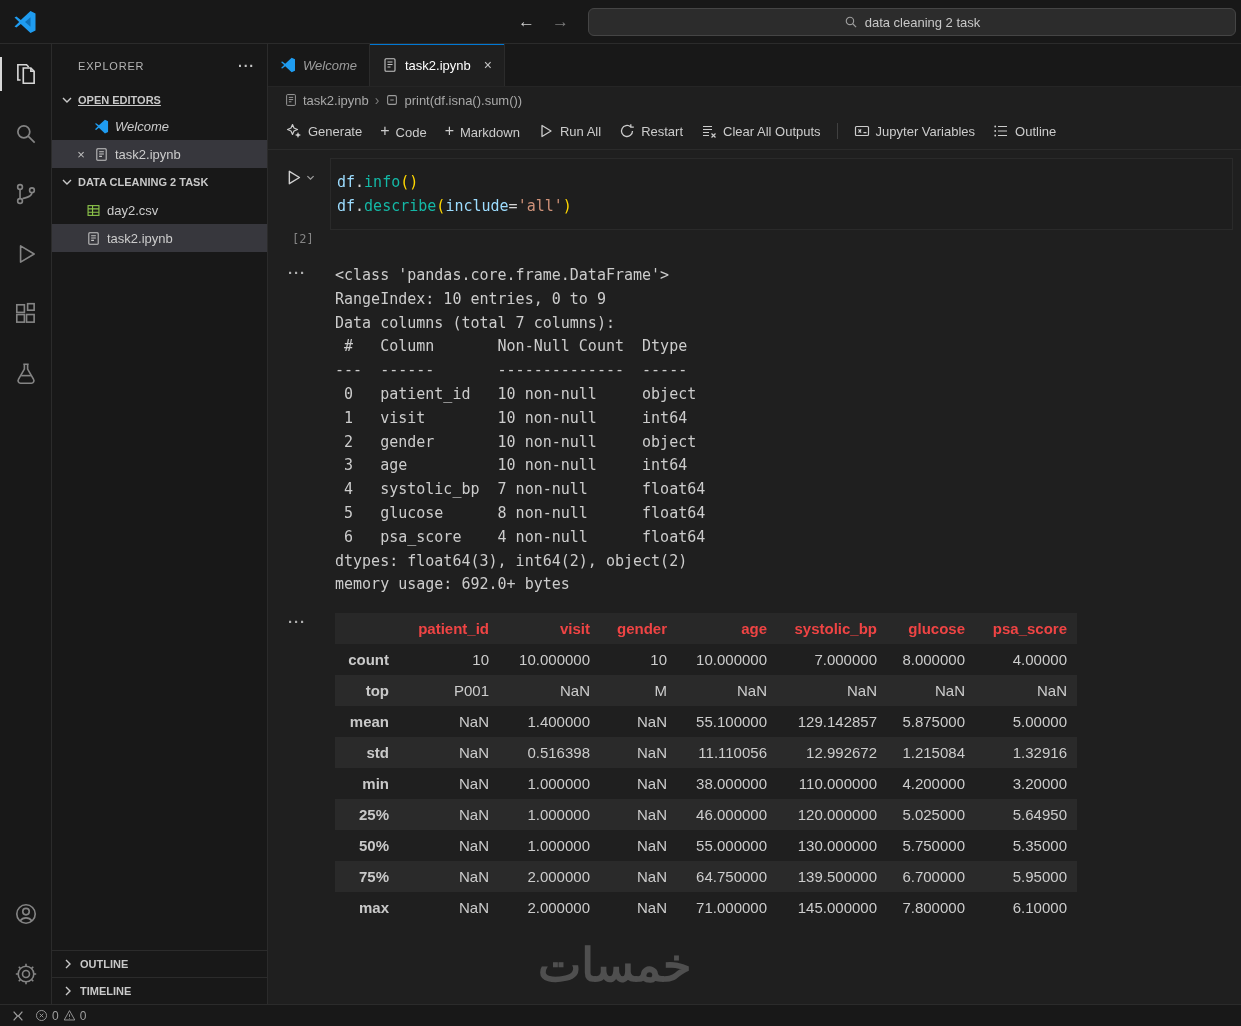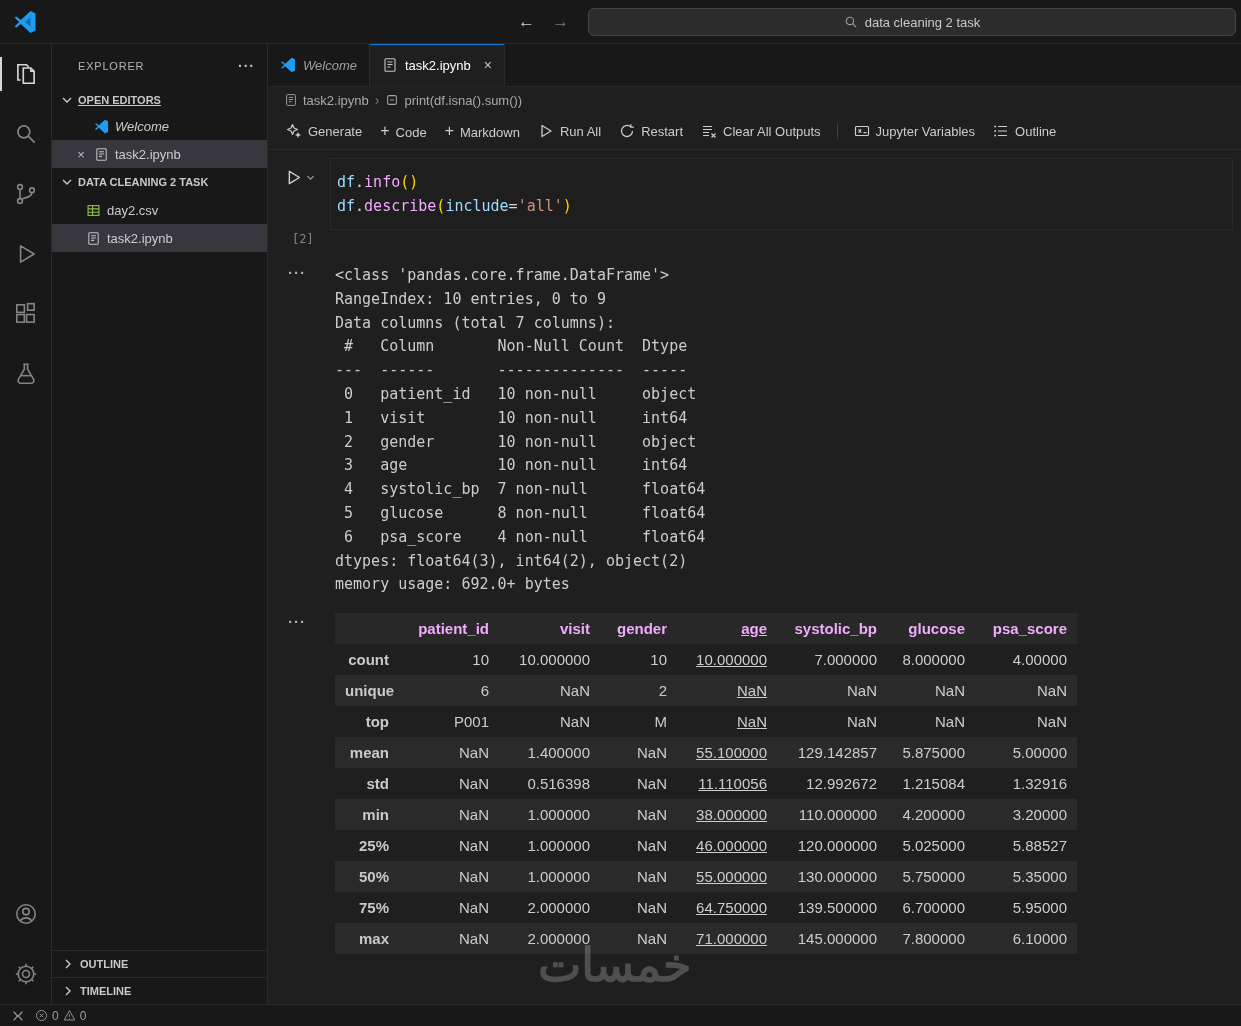--- a/index.html
+++ b/index.html
@@ -55,40 +55,40 @@
   .tb-item { display:flex; align-items:flex-end; gap:6px; padding:4px 8px; color:#cccccc; cursor:pointer; background:none; border:none; font-size:13px; border-radius:4px; }
   .tb-sep { width:1px; height:16px; background:#404040; margin:0 6px; }
 
   
   .notebook { flex:1; overflow:hidden; padding-top:8px; position:relative; }
   .cell-input { display:flex; }
   .cell-gutter { flex:0 0 62px; }
   .run-group { display:flex; align-items:flex-start; gap:2px; padding:10px 0 0 16px; cursor:pointer; background:none; border:none; }
   .cell-editor { flex:1; margin-right:8px; background:#1e1e1e; border:1px solid #2a2a2a; padding:11px 0 11px 6px; font-family:"DejaVu Sans Mono",monospace; font-size:15px; }
   .code-line { height:24px; line-height:24px; white-space:pre; }
-  .tok-var { color:#9cdcfe; } .tok-fn { color:#f0abfc; } .tok-br { color:#ffd700; }
+  .tok-var { color:#9cdcfe; } .tok-fn { color:#14b8a6; } .tok-br { color:#ffd700; }
   .tok-prm { color:#9cdcfe; } .tok-pln { color:#d4d4d4; } .tok-str { color:#ce9178; }
   .exec-count { margin:2px 0 0 24px; height:16px; font-family:"DejaVu Sans Mono",monospace; font-size:12px; color:#858585; }
 
   .cell-output { display:flex; margin-top:16px; }
   .out-gutter { flex:0 0 62px; padding-left:20px; }
   .kebab { font-size:15px; font-weight:bold; letter-spacing:1px; color:#b0b0b0; line-height:14px; cursor:pointer; background:none; border:none; }
   .out-body { flex:1; min-width:0; padding-left:5px; }
   .out-text { font-family:"DejaVu Sans Mono",monospace; font-size:15px; line-height:23.8px; color:#cccccc; white-space:pre; }
 
   
   .df-table { border-collapse:collapse; table-layout:fixed; width:742px; font-size:15px; }
   .df-table th, .df-table td { padding:5px 10px; text-align:right; line-height:21px; overflow:hidden; white-space:nowrap; }
   .df-table thead tr { background:rgba(255,255,255,0.045); }
-  .df-table thead th { font-weight:bold; color:#f0abfc; }
+  .df-table thead th { font-weight:bold; color:#ef4444; }
   .df-table tbody th { font-weight:bold; color:#c9c9c9; }
   .df-table tbody td { color:#cccccc; }
   .df-table tbody tr:nth-child(even) { background:rgba(255,255,255,0.05); }
   .df-table .c0 { width:64px; } .df-table .c1 { width:100px; } .df-table .c2 { width:101px;margin-top:44px; }
-  .df-table .c3 { width:77px; }  .df-table .c4 { width:100px;text-decoration:underline; } .df-table .c5 { width:110px; }
+  .df-table .c3 { width:77px; }  .df-table .c4 { width:100px; } .df-table .c5 { width:110px; }
   .df-table .c6 { width:88px; }  .df-table .c7 { width:102px; }
 
   
   .statusbar { flex:0 0 22px; background:#181818; border-top:1px solid #2b2b2b; display:flex; align-items:center; padding:0 6px; font-size:12px; color:#9f9f9f; }
   .sb-item { display:flex; align-items:center; gap:4px; padding:0 5px; height:100%; cursor:pointer; background:none; border:none; color:#9f9f9f; font-size:12px; }
 
   
   .watermark { position:absolute; left:538px; top:938px; font-size:46px; font-weight:bold; color:#d8d8d8; opacity:.26; pointer-events:none; z-index:6; }
 
   svg { display:block; }
@@ -411,30 +411,20 @@
                       <th class="c0">count</th>
                       <td class="c1">10</td>
                       <td class="c2">10.000000</td>
                       <td class="c3">10</td>
                       <td class="c4">10.000000</td>
                       <td class="c5">7.000000</td>
                       <td class="c6">8.000000</td>
                       <td class="c7">4.00000</td>
                     </tr>
                     <tr>
-                      <th class="c0">unique</th>
-                      <td class="c1">6</td>
-                      <td class="c2">NaN</td>
-                      <td class="c3">2</td>
-                      <td class="c4">NaN</td>
-                      <td class="c5">NaN</td>
-                      <td class="c6">NaN</td>
-                      <td class="c7">NaN</td>
-                    </tr>
-                    <tr>
                       <th class="c0">top</th>
                       <td class="c1">P001</td>
                       <td class="c2">NaN</td>
                       <td class="c3">M</td>
                       <td class="c4">NaN</td>
                       <td class="c5">NaN</td>
                       <td class="c6">NaN</td>
                       <td class="c7">NaN</td>
                     </tr>
                     <tr>
@@ -468,21 +458,21 @@
                       <td class="c7">3.20000</td>
                     </tr>
                     <tr>
                       <th class="c0">25%</th>
                       <td class="c1">NaN</td>
                       <td class="c2">1.000000</td>
                       <td class="c3">NaN</td>
                       <td class="c4">46.000000</td>
                       <td class="c5">120.000000</td>
                       <td class="c6">5.025000</td>
-                      <td class="c7">5.88527</td>
+                      <td class="c7">5.64950</td>
                     </tr>
                     <tr>
                       <th class="c0">50%</th>
                       <td class="c1">NaN</td>
                       <td class="c2">1.000000</td>
                       <td class="c3">NaN</td>
                       <td class="c4">55.000000</td>
                       <td class="c5">130.000000</td>
                       <td class="c6">5.750000</td>
                       <td class="c7">5.35000</td>

